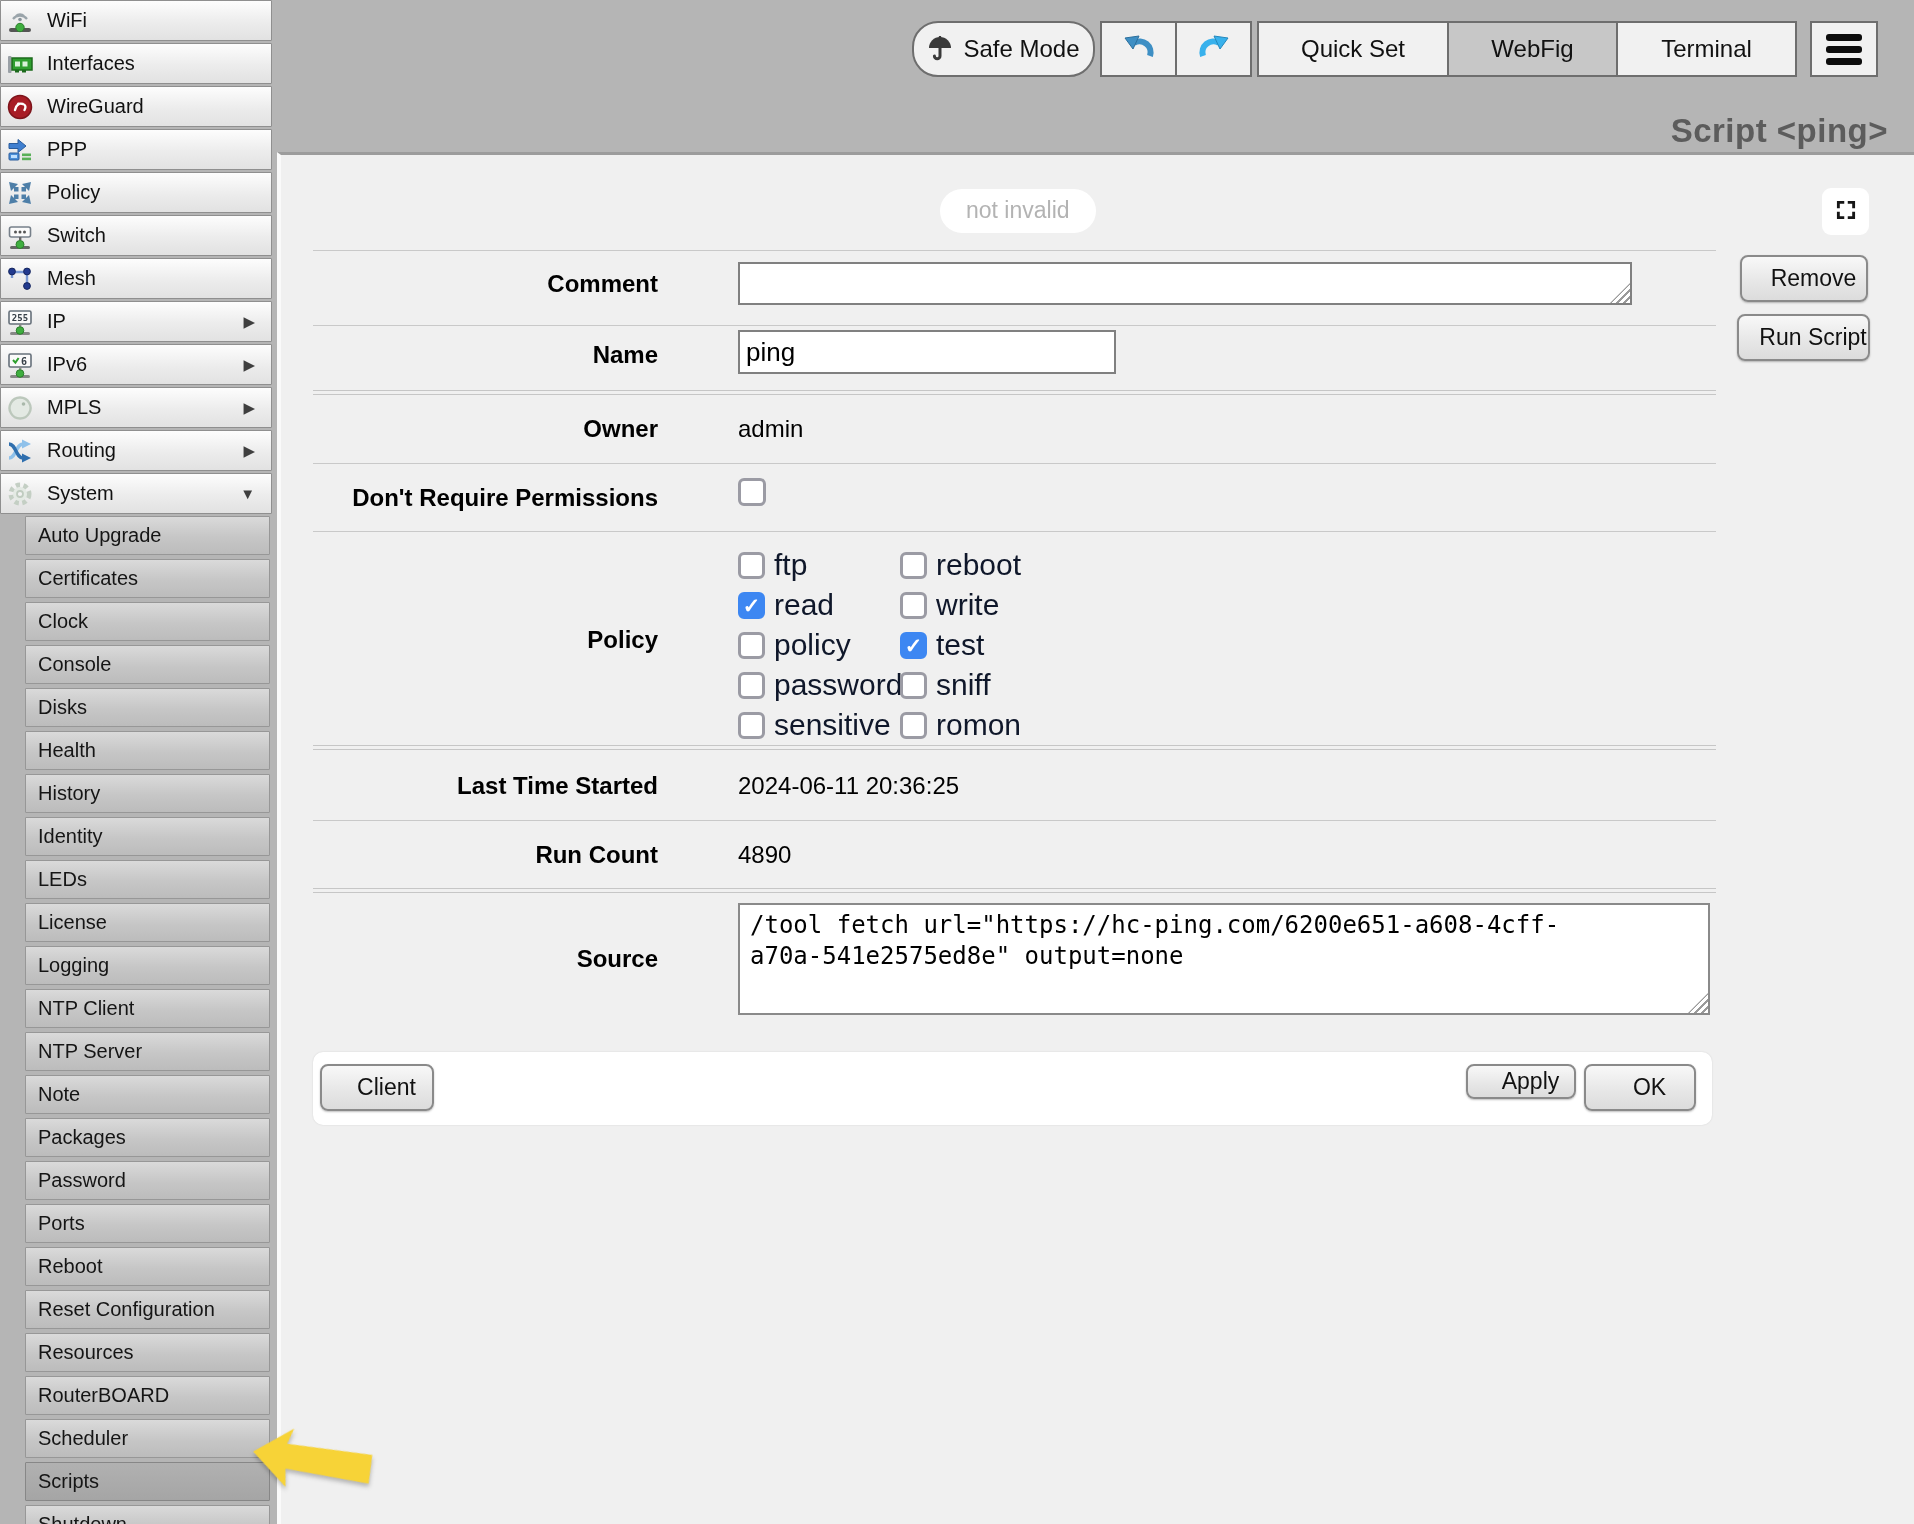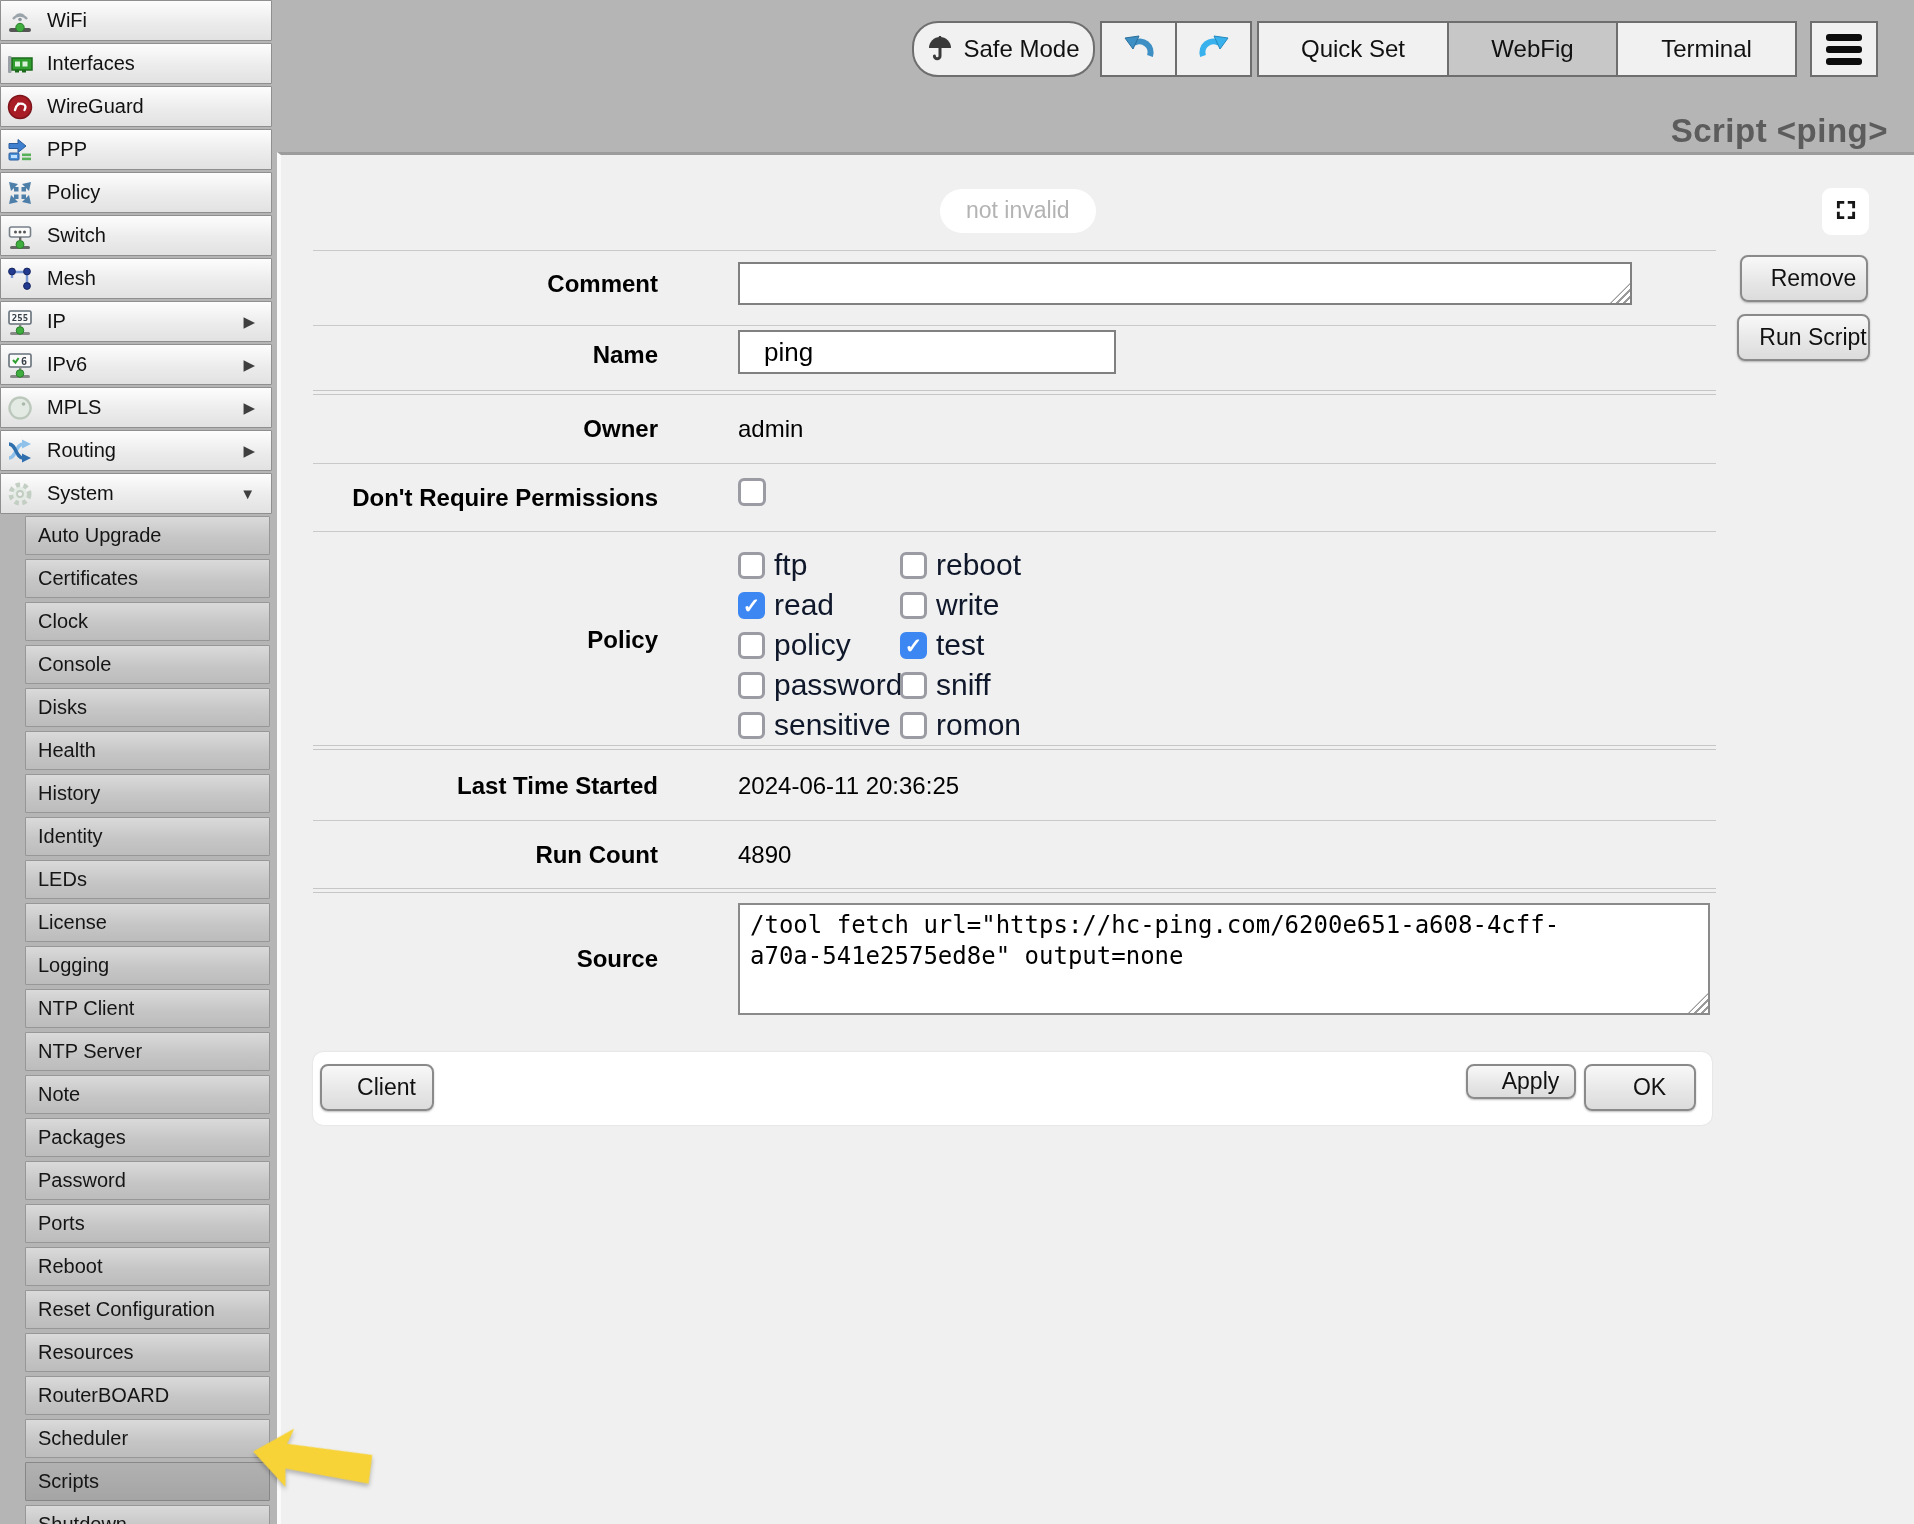--- a/index.html
+++ b/index.html
@@ -86,21 +86,21 @@
   .sep2{left:313px;width:1403px;height:5px;border-top:1px solid #c6c6c6;border-bottom:1px solid #c6c6c6;box-sizing:border-box;}
   
   .f-label{left:313px;width:345px;text-align:right;font-size:24px;font-weight:bold;color:#000;}
   .f-value{left:738px;font-size:24px;color:#000;}
   #source-label{color:#000000;}
   
   .txt-input{
     position:absolute;box-sizing:border-box;background:#fff;
     border:2px solid #808080;border-radius:0;
     font-family:"Liberation Sans",sans-serif;font-size:26px;color:#000;
-    padding:2px 24px;outline:none;
+    padding:2px 6px;outline:none;
   }
   #comment-input{left:738px;top:262px;width:894px;height:43px;resize:none;overflow:hidden;}
   #name-input{left:738px;top:330px;width:378px;height:44px;}
   #source-input{
     position:absolute;left:738px;top:903px;width:972px;height:112px;box-sizing:border-box;
     background:#fff;border:2px solid #8a8a8a;resize:none;outline:none;
     font-family:"DejaVu Sans Mono",monospace;font-size:24px;line-height:31px;color:#000;
     padding:5px 118px 5px 10px;overflow:hidden;
   }
   .resize-corner{

